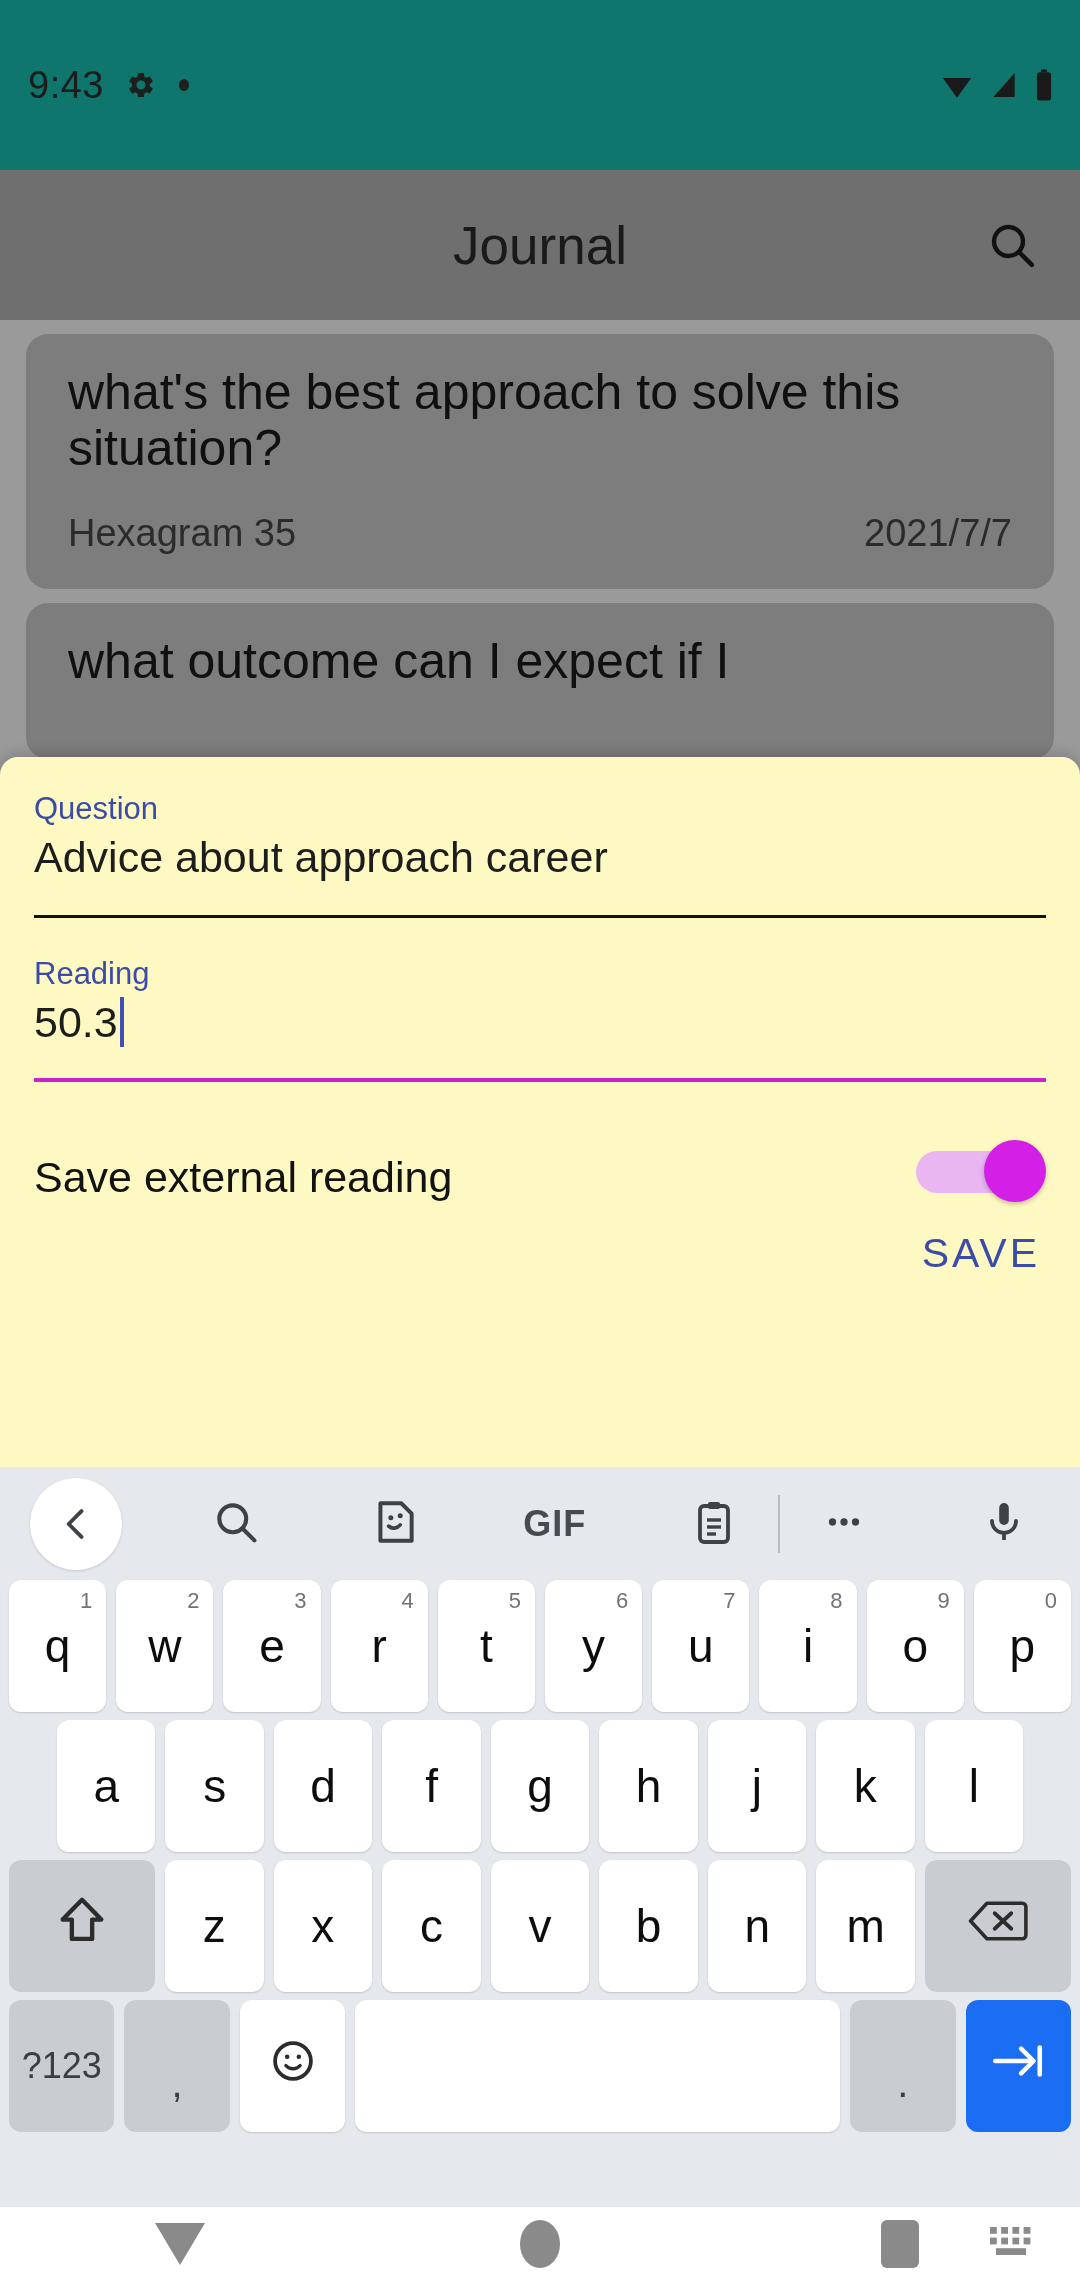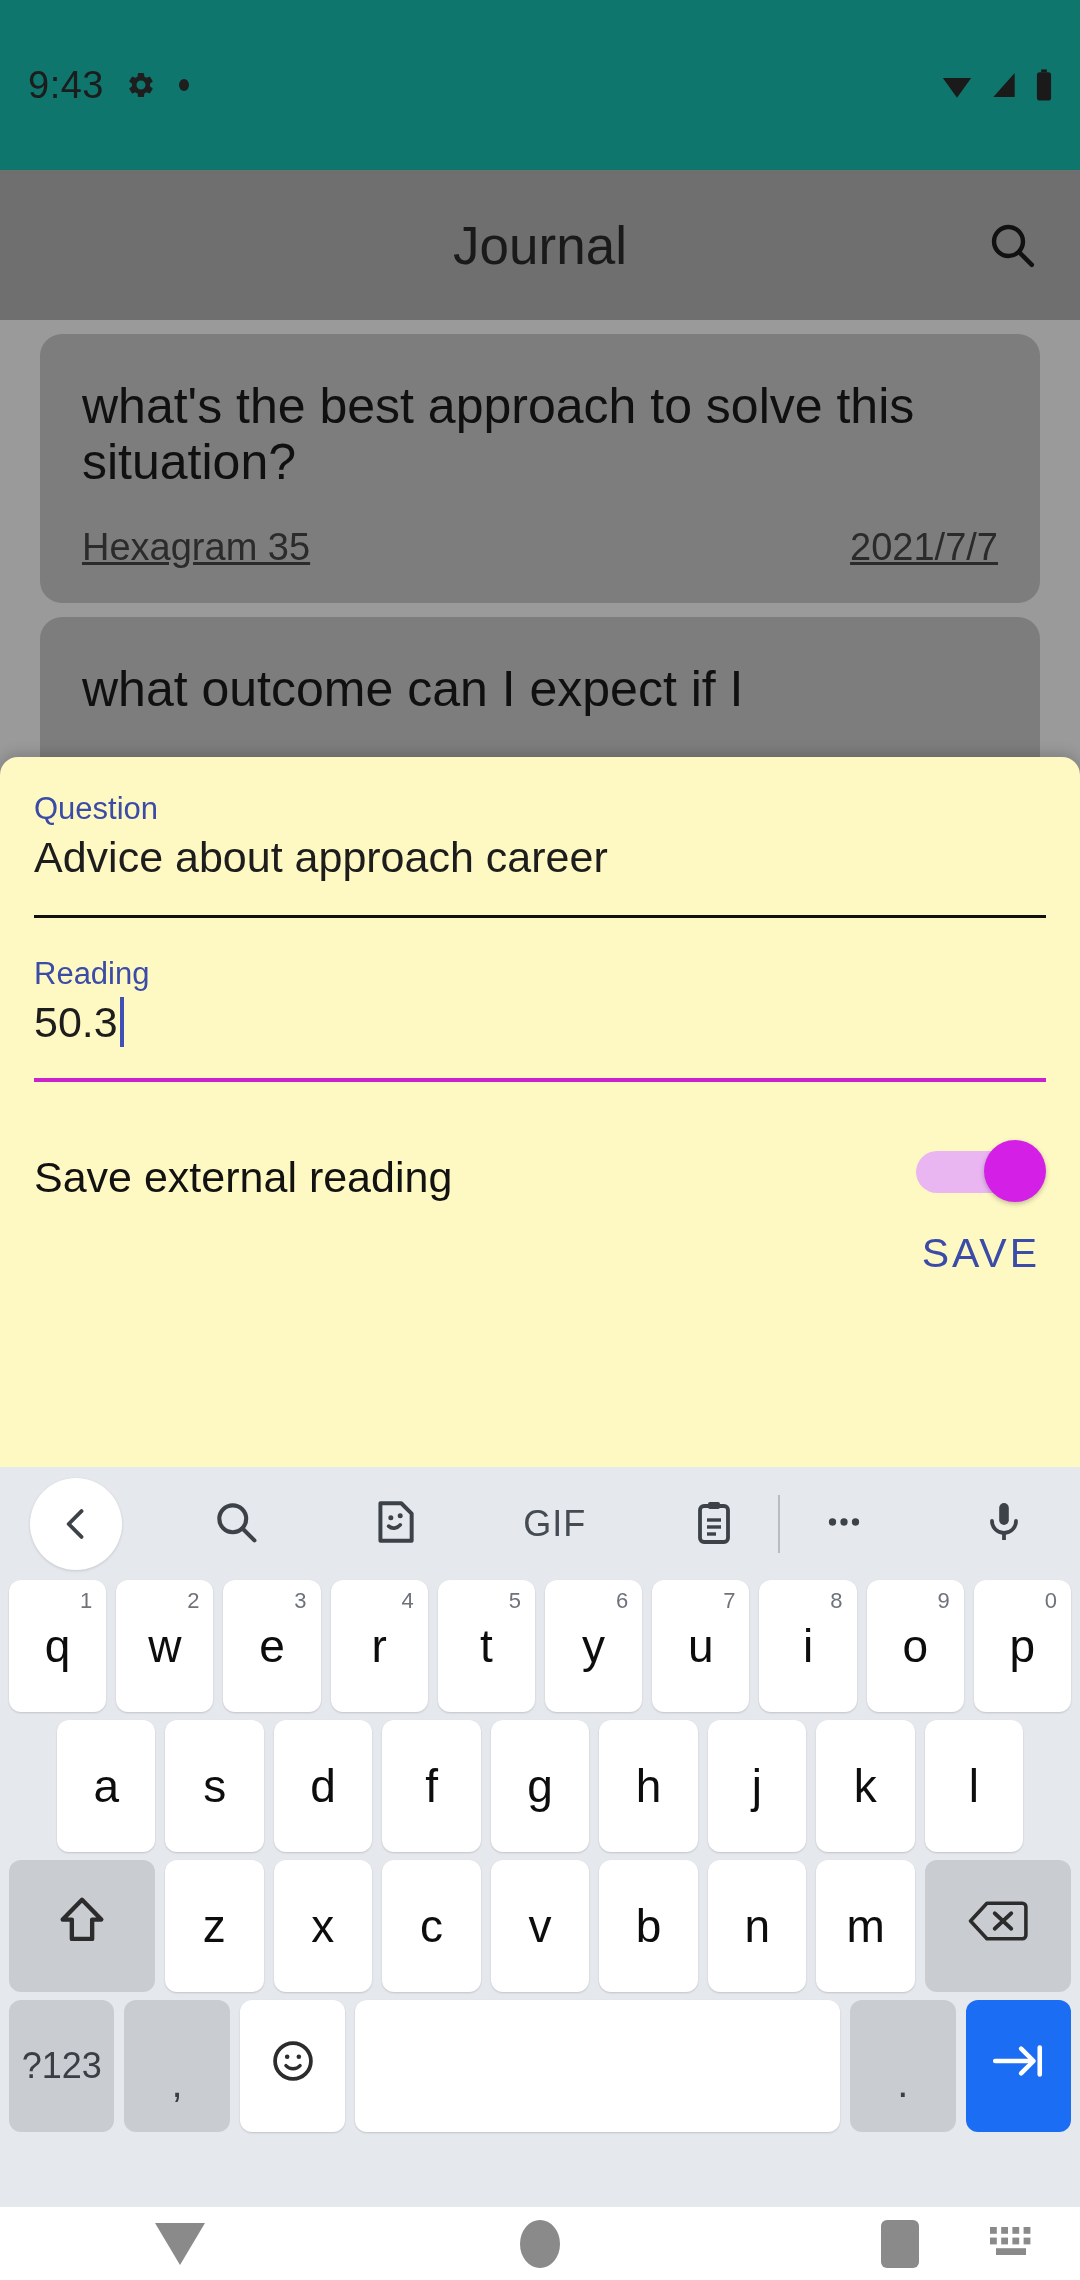--- a/index.html
+++ b/index.html
@@ -81,40 +81,39 @@
     transform: translateY(-50%);
     width: 56px; height: 56px;
   }
   .journal-list {
     position: absolute;
     left: 0; top: 320px;
     width: 1080px;
     padding: 0;
   }
   .journal-card {
-    margin: 14px 40px;
+    margin: 14px 26px;
     background: #7d7d7d;
     border-radius: 22px;
-    padding: 44px 42px 34px 42px;
+    padding: 30px 42px 34px 42px;
     box-sizing: border-box;
   }
   .journal-q {
     font-size: 50px;
     line-height: 1.12;
     color: #101010;
     font-weight: 400;
   }
   .journal-meta {
     display: flex;
     justify-content: space-between;
     align-items: flex-start;
     margin-top: 36px;
     font-size: 38px;
     color: #2b2b2b;
-    text-decoration: underline;
   }
 
   
   .sheet {
     position: absolute;
     left: 0;
     top: 757px;
     width: 1080px;
     height: 710px;
     background: #fef9c3;
@@ -241,21 +240,21 @@
     width: 92px; height: 92px;
     border-radius: 46px;
     background: #ffffff;
     display: flex;
     align-items: center;
     justify-content: center;
     box-shadow: 0 1px 3px rgba(0,0,0,0.14);
   }
   .kb-gif {
     font-size: 36px;
-    font-weight: normal;
+    font-weight: bold;
     color: #444b52;
     font-family: "Liberation Sans", sans-serif;
     letter-spacing: 1px;
   }
   .kb-spacer { flex: 1 1 auto; }
   .kb-divider {
     width: 2px;
     height: 58px;
     background: #b8bdc4;
     margin: 0 18px;

